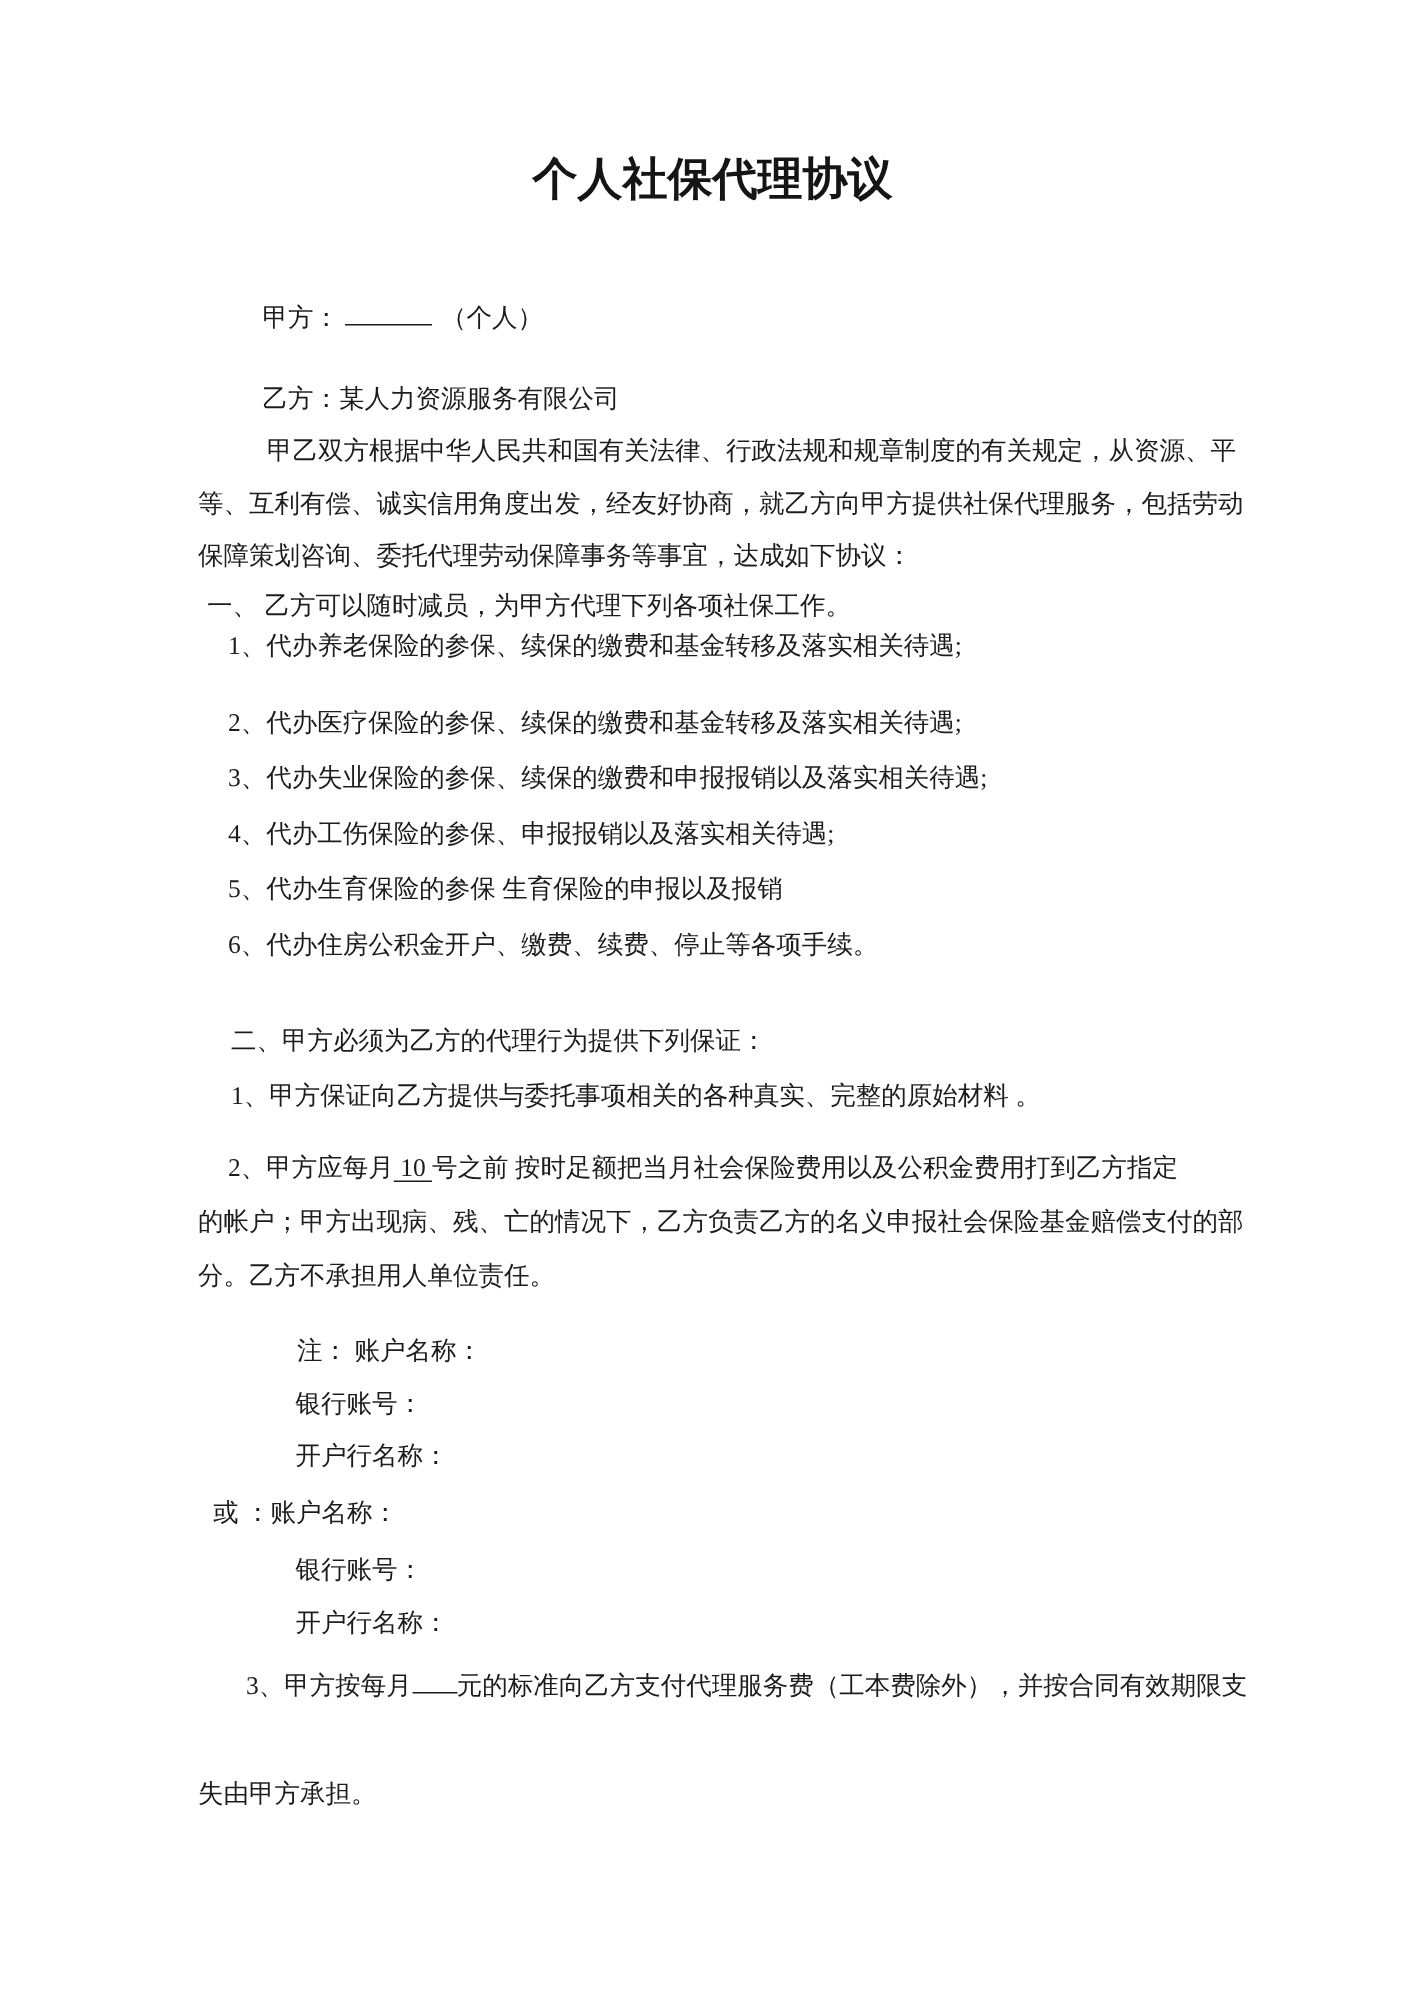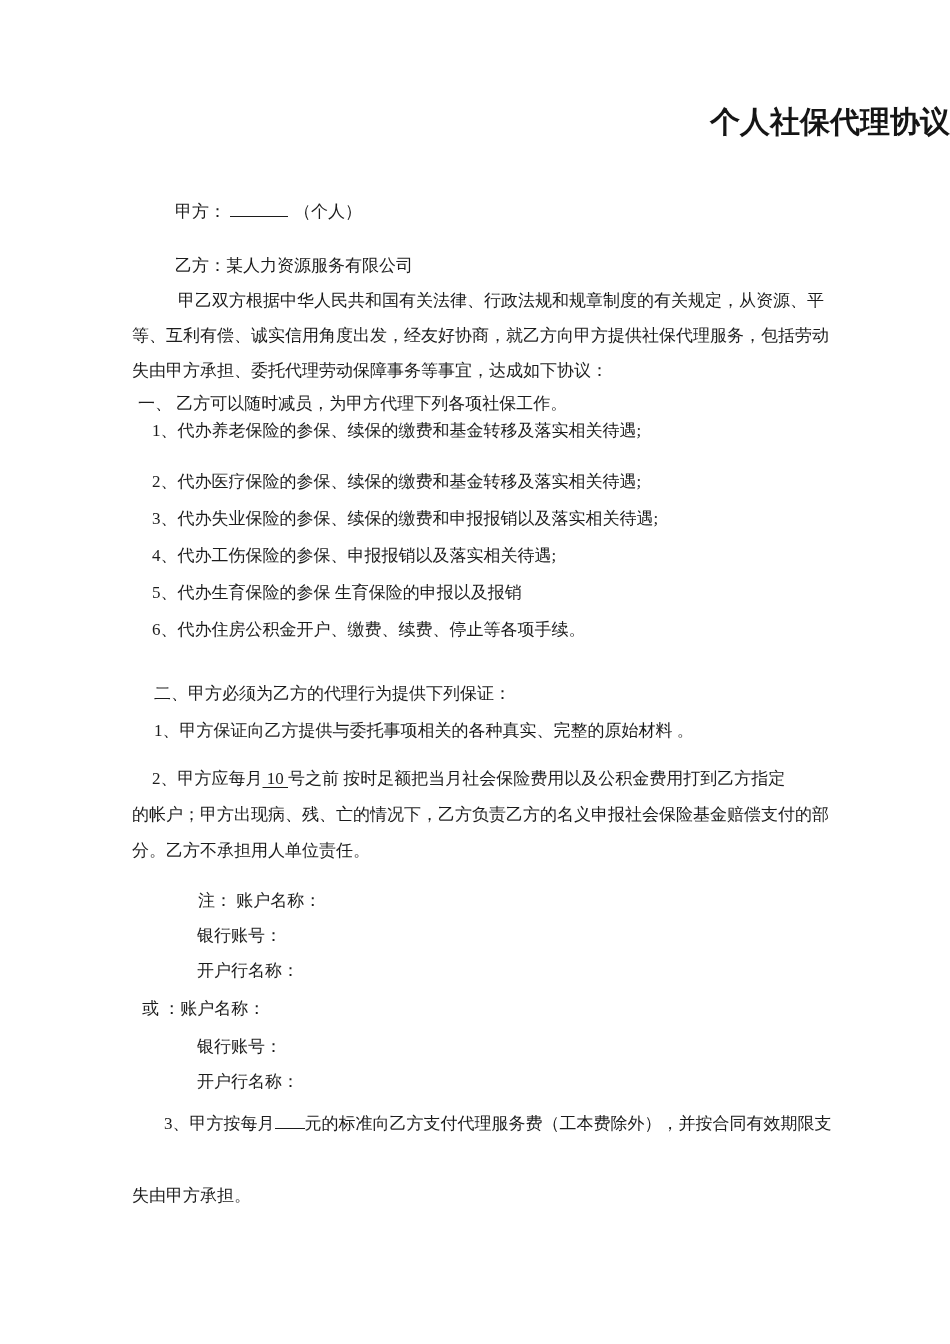--- a/index.html
+++ b/index.html
@@ -9,22 +9,22 @@
     background:#ffffff;
     color:#1c1c1c;
     font-family:"Liberation Serif","DejaVu Serif",serif;
     font-size:17px;
     overflow:hidden;
   }
   .ln{position:absolute;line-height:36px;white-space:pre;}
   
   .l-title{
     top:100px;left:0;width:100%;box-sizing:border-box;
-    text-align:right;
-    font-family:Liberation Sans, sans-serif;
+    text-align:center;
+    font-family:Liberation Mono, monospace;
     font-weight:bold;font-size:30px;line-height:44px;
     color:#151515;
   }
   
   .l-pa{top:194px;left:175px;}
   .l-pb{top:248px;left:175px;}
   
   .l-i0{top:283px;left:132px;line-height:35px;text-indent:46px;}
   .l-i1{top:318px;left:132px;line-height:35px;}
   .l-i2{top:353px;left:132px;line-height:35px;}
@@ -62,21 +62,21 @@
 <div class="page">
 
   <div class="ln l-title">个人社保代理协议</div>
 
   <div class="ln l-pb">乙方：某人力资源服务有限公司</div>
 
   <div class="ln l-pa"><span>甲方：</span><span class="blank blank-a"></span><span>（个人）</span></div>
 
   <div class="ln l-i0">甲乙双方根据中华人民共和国有关法律、行政法规和规章制度的有关规定，从资源、平</div>
   <div class="ln l-i1">等、互利有偿、诚实信用角度出发，经友好协商，就乙方向甲方提供社保代理服务，包括劳动</div>
-  <div class="ln l-i2">失由甲方承担、委托代理劳动保障事务等事宜，达成如下协议：</div>
+  <div class="ln l-i2">保障策划咨询、委托代理劳动保障事务等事宜，达成如下协议：</div>
 
   <div class="ln l-h1">一、 乙方可以随时减员，为甲方代理下列各项社保工作。</div>
 
   <div class="ln l-sitem l-s0">1、代办养老保险的参保、续保的缴费和基金转移及落实相关待遇;</div>
   <div class="ln l-sitem l-s1">2、代办医疗保险的参保、续保的缴费和基金转移及落实相关待遇;</div>
   <div class="ln l-sitem l-s2">3、代办失业保险的参保、续保的缴费和申报报销以及落实相关待遇;</div>
   <div class="ln l-sitem l-s3">4、代办工伤保险的参保、申报报销以及落实相关待遇;</div>
   <div class="ln l-sitem l-s4">5、代办生育保险的参保 生育保险的申报以及报销</div>
   <div class="ln l-sitem l-s5">6、代办住房公积金开户、缴费、续费、停止等各项手续。</div>
 

